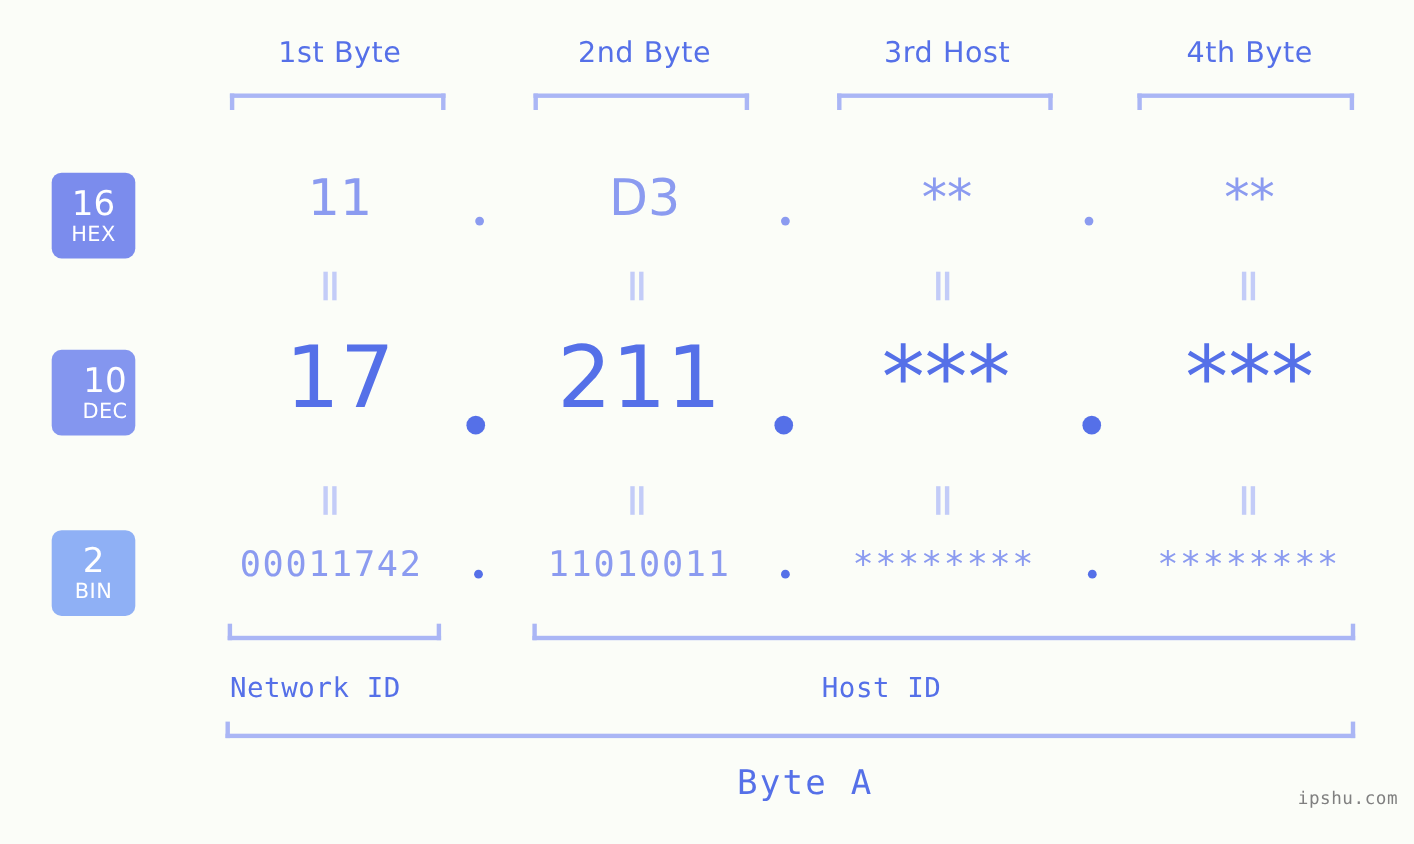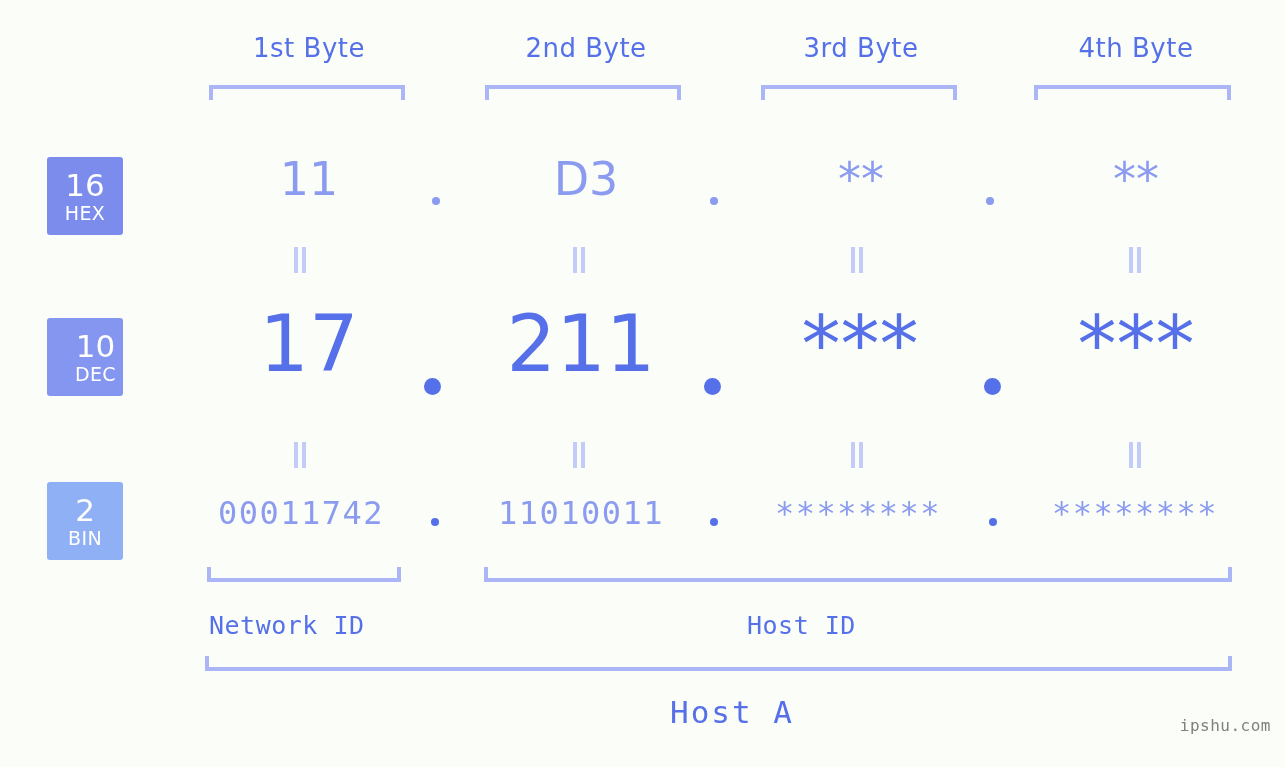--- a/index.html
+++ b/index.html
@@ -39,21 +39,21 @@
     border-left: 4px solid #aab6f5;
     border-right: 4px solid #aab6f5;
   }
 
   
   .badge {
     position: absolute;
     left: 47px;
     width: 76px;
     height: 78px;
-    border-radius: 3px;
+    border-radius: 9px;
     display: flex;
     flex-direction: column;
     align-items: center;
     justify-content: center;
     color: #ffffff;
     font-family: "DejaVu Sans", sans-serif;
     line-height: 1;
   }
   .badge .num {
     font-size: 31px;
@@ -173,21 +173,21 @@
     letter-spacing: 0.5px;
   }
 </style>
 </head>
 <body>
 
 <div class="canvas">
 
   <div class="byte-header" style="left:209px;width:200px;">1st Byte</div>
   <div class="byte-header" style="left:486px;width:200px;">2nd Byte</div>
-  <div class="byte-header" style="left:761px;width:200px;">3rd Byte</div>
+  <div class="byte-header" style="left:761px;width:200px;">3rd Host</div>
   <div class="byte-header" style="left:1036px;width:200px;">4th Byte</div>
 
   <div class="top-bracket" style="left:209px;width:196px;"></div>
   <div class="top-bracket" style="left:485px;width:196px;"></div>
   <div class="top-bracket" style="left:761px;width:196px;"></div>
   <div class="top-bracket" style="left:1034px;width:197px;"></div>
 
   <div class="badge badge-hex">
     <span class="num">16</span>
     <span class="abbr">HEX</span>
@@ -265,17 +265,17 @@
     <div class="dot dot-bin" style="left:989px;"></div>
   </div>
 
   <div class="bottom-bracket bb-id" style="left:207px;width:194px;"></div>
   <div class="bottom-bracket bb-id" style="left:484px;width:748px;"></div>
 
   <div class="id-label" style="left:209px;width:200px;">Network ID</div>
   <div class="id-label" style="left:747px;width:200px;">Host ID</div>
 
   <div class="bottom-bracket bb-class" style="left:205px;width:1027px;"></div>
-  <div class="class-label" style="left:632px;width:200px;">Host A</div>
+  <div class="class-label" style="left:632px;width:200px;">Byte A</div>
 
   <div class="watermark">ipshu.com</div>
 
 </div>
 
 </body></html>

